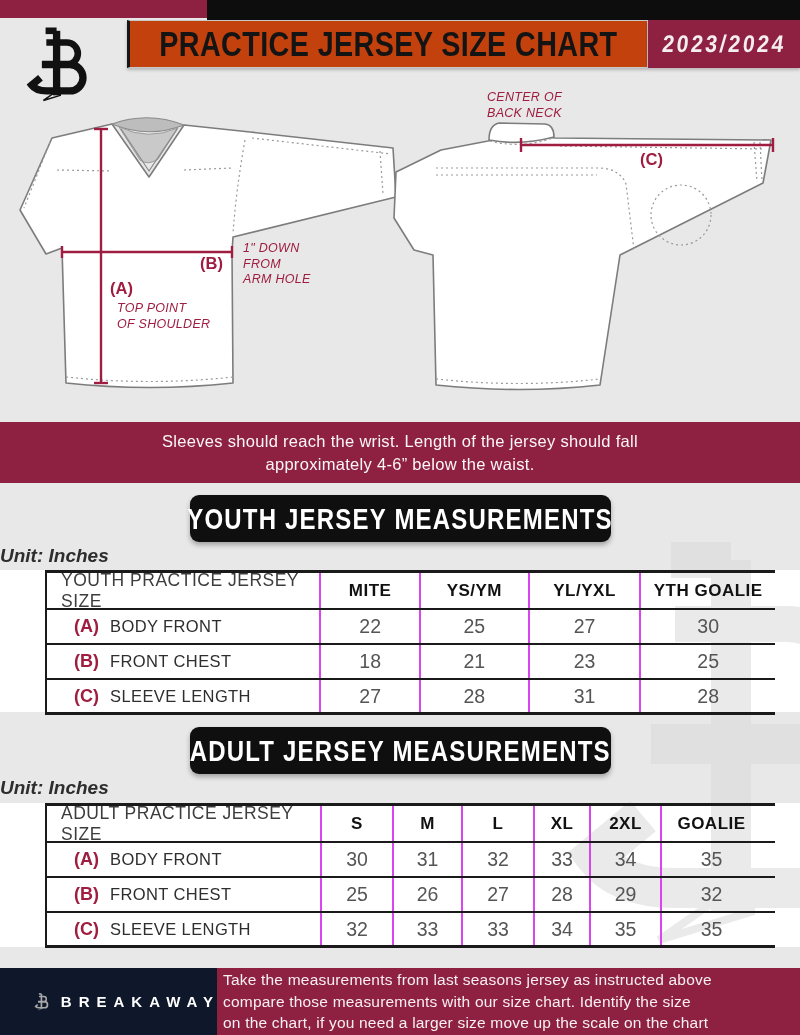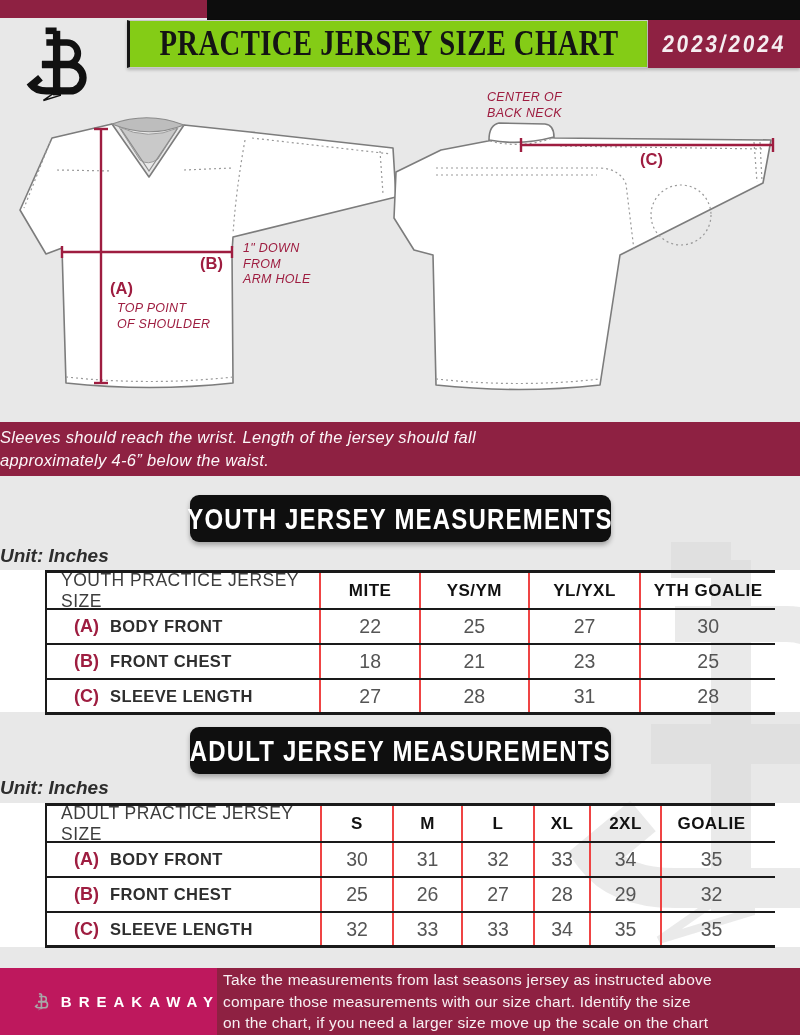--- a/index.html
+++ b/index.html
@@ -7,23 +7,23 @@
   .page {
     position:relative; width:800px; height:1035px; margin:0 auto;
     background:#e8e8e8; overflow:hidden;
     font-family:"Liberation Sans", sans-serif;
   }
   
   .strip-maroon { position:absolute; left:0; top:0; width:207px; height:18px; background:#8e2142; }
   .strip-black  { position:absolute; left:207px; top:0; right:0; height:20px; background:#0d0d0d; }
   .title-box {
     position:absolute; left:127px; top:20px; width:521px; height:48px;
-    background:#84cc16; border:1px solid #c9c9c9; border-left:3px solid #161616;
+    background:#c2410c; border:1px solid #c9c9c9; border-left:3px solid #161616;
     box-shadow:0 2px 3px rgba(0,0,0,.22);
-    display:flex; align-items:center; justify-content:center;font-family:Liberation Serif, serif;
+    display:flex; align-items:center; justify-content:center;
   }
   .title-text {
     font-size:35px; font-weight:800; color:#141414; letter-spacing:.5px; white-space:nowrap;
     transform:scaleX(.82);
   }
   .year-box {
     position:absolute; left:648px; top:20px; width:152px; height:48px; background:#8e2142;
     display:flex; align-items:center; justify-content:center;
     box-shadow:0 2px 3px rgba(0,0,0,.22);
   }
@@ -31,58 +31,58 @@
     color:#f5eef1; font-size:24px; font-weight:700; letter-spacing:3px; white-space:nowrap;
     transform:scaleX(.88) skewX(-8deg);
   }
   .logo-header { position:absolute; left:24px; top:22px; width:74px; height:88px; }
   
   .diagram-svg { position:absolute; left:0; top:68px; width:800px; height:352px; }
   .ann { position:absolute; color:#9e1d40; font-style:italic; font-size:12.5px; line-height:15.5px; letter-spacing:.3px; font-weight:500; white-space:nowrap; }
   .tag { position:absolute; color:#9e1d40; font-weight:800; font-size:16.5px; font-style:normal; white-space:nowrap; }
   
   .banner {
-    position:absolute; left:0; top:422px; width:800px; height:54px; background:#8e2142;
-    display:flex; flex-direction:column; align-items:flex-start; justify-content:center;
-    color:#fbf6f8; font-size:16.5px; line-height:23px; letter-spacing:.3px; text-align:center;font-style:italic;
+    position:absolute; left:0; top:422px; width:800px; height:61px; background:#8e2142;
+    display:flex; flex-direction:column; align-items:center; justify-content:center;
+    color:#fbf6f8; font-size:16.5px; line-height:23px; letter-spacing:.3px; text-align:center;
   }
   
   .band { position:absolute; left:0; width:800px; background:#ffffff; z-index:1; }
   .band-youth { top:570px; height:142px; }
   .band-adult { top:803px; height:144px; }
   .watermark { position:absolute; left:555px; top:512px; width:400px; height:480px; z-index:2; opacity:.55; }
   
   .pill {
     position:absolute; left:190px; width:421px; height:47px; background:#0f0f0f; border-radius:9px;
     box-shadow:0 3px 5px rgba(0,0,0,.3); z-index:3;
     display:flex; align-items:center; justify-content:center;
   }
   .pill-text { color:#ffffff; font-size:30px; font-weight:800; letter-spacing:1.5px; white-space:nowrap; transform:scaleX(.8); }
   .unit { position:absolute; left:0; width:800px; text-align:left; z-index:3;
           font-style:italic; font-weight:600; font-size:19px; color:#2d2d2d; }
   
   .sizetable { position:absolute; left:45px; width:730px; z-index:3;
                border-left:2px solid #1a1a1a; border-top:3px solid #1a1a1a; }
   .tr { display:flex; border-bottom:2px solid #1a1a1a; }
   .tr:last-child { border-bottom:3px solid #1a1a1a; }
-  .td { display:flex; align-items:center; justify-content:center; border-left:2px solid #ef4444; }
+  .td { display:flex; align-items:center; justify-content:center; border-left:2px solid #d946ef; }
   .td:first-child { border-left:none; justify-content:flex-start; }
   .hlabel { font-size:17.5px; color:#3d3d3d; letter-spacing:.5px; padding-left:14px; }
   .hsize  { font-size:17px; font-weight:700; color:#111111; letter-spacing:.5px; }
   .rlabel { padding-left:27px; }
   .rtag   { color:#9e1d40; font-weight:800; font-size:18px; margin-right:11px; }
-  .rname  { color:#2e2e2e; font-weight:700; font-size:16.5px; letter-spacing:.4px; }
+  .rname  { color:#2e2e2e; font-weight:400; font-size:16.5px; letter-spacing:.4px; }
   .val    { font-size:19.5px; color:#555555; }
   
   .yt .c0{width:273px}.yt .c1{width:100px}.yt .c2{width:109px}.yt .c3{width:112px}.yt .c4{width:136px}
   
   .ad .c0{width:273px}.ad .c1{width:72px}.ad .c2{width:69px}.ad .c3{width:72px}.ad .c4{width:56px}.ad .c5{width:71px}.ad .c6{width:101px}
   .row-h { height:35px; } .head-h { height:37px; }
   
-  .footer-black { position:absolute; left:0; top:968px; width:220px; height:67px; background:#be185d; z-index:4;
+  .footer-black { position:absolute; left:0; top:968px; width:220px; height:67px; background:#0f172a; z-index:4;
                   display:flex; align-items:center; }
   .footer-logo { width:30px; height:40px; margin-left:34px; }
   .brand { color:#ffffff; font-weight:700; font-size:15px; letter-spacing:7px; margin-left:10px; white-space:nowrap; }
   .footer-maroon { position:absolute; left:217px; top:968px; width:583px; height:67px; background:#8e2142; z-index:4;
                    display:flex; flex-direction:column; justify-content:center; padding-left:6px;
                    color:#f7eff2; font-size:15.5px; line-height:21.5px; letter-spacing:.2px; }
 </style>
 </head>
 <body>
 

